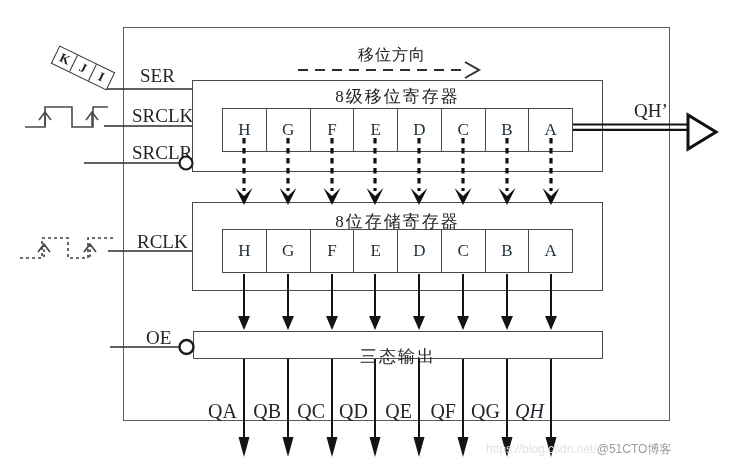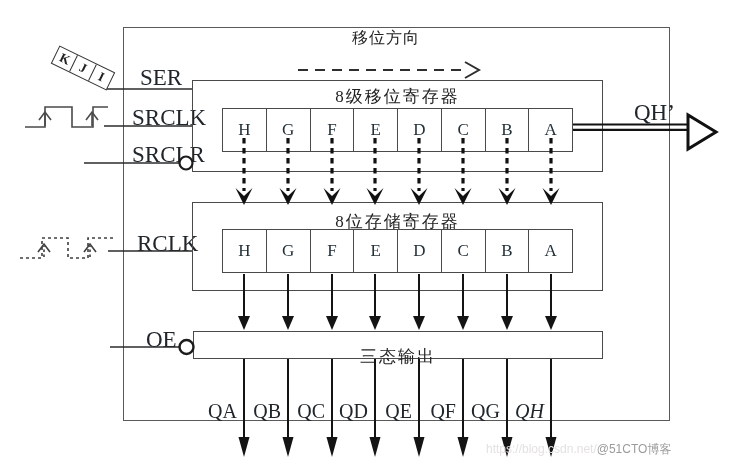--- a/index.html
+++ b/index.html
@@ -4,29 +4,29 @@
 <style>
   html,body{margin:0;padding:0;background:#ffffff;}
   #canvas{position:relative;width:729px;height:471px;background:#fff;overflow:hidden;
           font-family:"Liberation Serif","DejaVu Serif",serif;color:#1e1e1e;}
   .box{position:absolute;border:1px solid #4a4a4a;background:transparent;box-sizing:border-box;}
   .boxtitle{position:absolute;left:0;width:100%;text-align:center;font-size:17px;letter-spacing:2px;color:#222;}
   .cells{position:absolute;display:flex;border:1px solid #4a4a4a;background:#fff;box-sizing:border-box;}
   .cell{flex:1;border-right:1px solid #4a4a4a;display:flex;align-items:center;justify-content:center;
         font-size:17px;color:#23313a;}
   .cell:last-child{border-right:none;}
-  .inlabel{position:absolute;font-size:23px;color:#20262b;white-space:nowrap;}
+  .inlabel{position:absolute;font-size:19px;color:#20262b;white-space:nowrap;}
   .outlabel{position:absolute;width:36px;top:400px;text-align:right;font-size:20px;color:#20262b;}
   #svg-overlay{position:absolute;left:0;top:0;z-index:5;pointer-events:none;}
   #kji{position:absolute;left:52px;top:58px;width:62px;height:20px;transform:rotate(26deg);
        display:flex;border:1.5px solid #333;background:#fff;box-sizing:border-box;}
   .kji-cell{flex:1;border-right:1.5px solid #333;display:flex;align-items:center;justify-content:center;
             font-size:13px;font-weight:bold;color:#222;}
   .kji-cell:last-child{border-right:none;}
-  #shift-dir-label{position:absolute;left:352px;top:28px;width:80px;
+  #shift-dir-label{position:absolute;left:352px;top:45px;width:80px;text-align:center;
                    font-size:16px;letter-spacing:1px;color:#222;}
   #watermark{position:absolute;left:486px;top:441px;font-family:"Liberation Sans","DejaVu Sans",sans-serif;
              font-size:12px;white-space:nowrap;z-index:10;}
   #watermark .wm-url{color:#e4e1e1;}
   #watermark .wm-handle{color:#9b9b9b;}
 </style>
 </head>
 <body>
 
 <div id="canvas">

